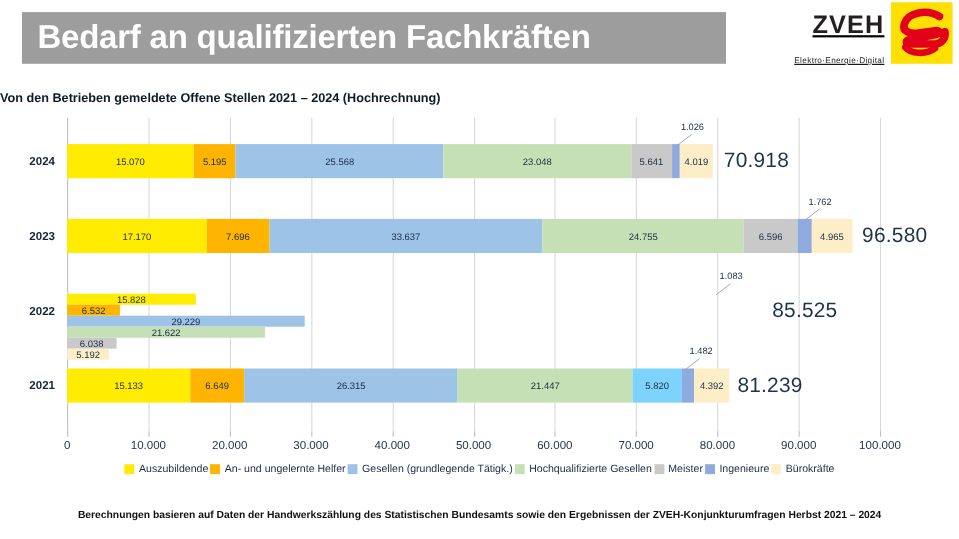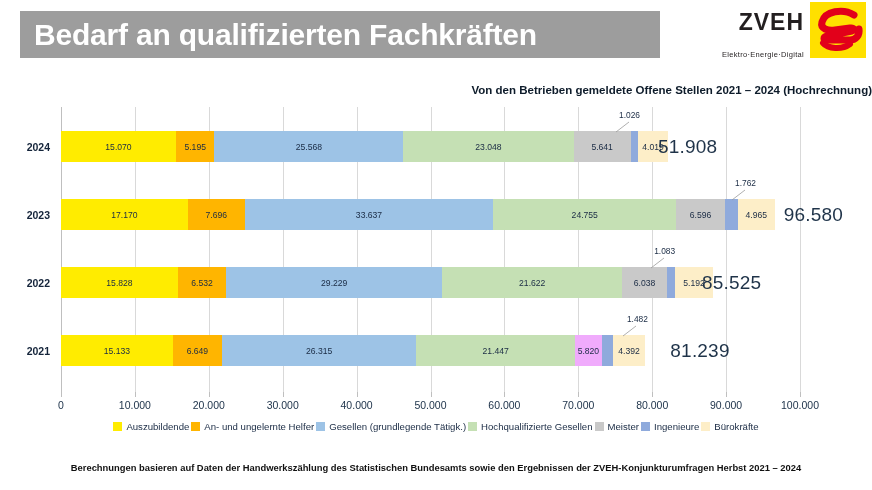--- a/index.html
+++ b/index.html
@@ -24,39 +24,39 @@
     font-size: 30px;
     font-weight: bold;
     letter-spacing: -0.2px;
     padding-left: 14px;
     white-space: nowrap;
   }
   .logo-wrap {
     position: absolute; right: 6px; top: 2px;
     display: flex; align-items: flex-start;
   }
-  .logo-text { text-align: right; padding-top: 9px; padding-right: 6px; }
+  .logo-text { text-align: right; padding-top: 9px; padding-right: 6px; text-decoration: underline; }
   .logo-zveh {
     font-size: 23px; font-weight: bold; color: #231f20;
     letter-spacing: 1px; line-height: 1;
   }
   .logo-sub {
     font-size: 7.5px; color: #231f20; letter-spacing: .3px;
     margin-top: 16px; white-space: nowrap;
   }
   .logo-mark {
     width: 56px; height: 56px; background: #ffe000;
     position: relative; overflow: hidden;
   }
   .logo-mark svg { display: block; }
 
   
   .chart-title {
     position: absolute; left: 0; top: 84px; width: 872px;
-    text-align: right;
+    text-align: left;
     font-size: 11.5px; font-weight: bold; color: #0d1b2a;
   }
 
   
   .plot {
     position: absolute;
     left: 61px; top: 107px;
     width: 739px; height: 285px;
   }
   .gridline {
@@ -159,50 +159,50 @@
       <div class="gridline" style="left: 591.2px;"></div>
       <div class="gridline" style="left: 665.1px;"></div>
       <div class="gridline" style="left: 739px;"></div>
       <div class="row" style="top: 24px;">
         <div class="ylabel">2024</div>
         <div class="bar" style="left: 0px;">
           <div class="seg" style="width: 115px; background: rgb(255, 236, 0);">15.070</div>
           <div class="seg" style="width: 38.391px; background: rgb(255, 181, 0);">5.195</div>
           <div class="seg" style="width: 188.948px; background: rgb(157, 195, 230);">25.568</div>
           <div class="seg" style="width: 170.325px; background: rgb(197, 224, 180);">23.048</div>
-          <div class="seg" style="width: 57px; background: rgb(201, 201, 201);">5.641</div>
+          <div class="seg" style="width: 37px; background: rgb(201, 201, 201);">5.641</div>
           <div class="seg" style="width: 7.58214px; background: rgb(143, 170, 220);"></div>
           <div class="seg" style="width: 29.7004px; background: rgb(253, 238, 200);">4.019</div>
         </div>
         <div class="callout" style="left: 568.509px; top: -21px;">1.026</div>
         <svg class="leader" width="40" height="20" style="left: 552.509px; top: -10px;">
           <line x1="2" y1="11" x2="15" y2="1" stroke="#9a9a9a" stroke-width="0.8"></line>
         </svg>
-        <div class="total" style="left: 597px;">51.908</div>
+        <div class="total" style="left: 597px;">70.918</div>
       </div>
       <div class="row" style="top: 92px;">
         <div class="ylabel">2023</div>
         <div class="bar" style="left: 0px;">
           <div class="seg" style="width: 126.886px; background: rgb(255, 236, 0);">17.170</div>
           <div class="seg" style="width: 56.8734px; background: rgb(255, 181, 0);">7.696</div>
           <div class="seg" style="width: 248.577px; background: rgb(157, 195, 230);">33.637</div>
           <div class="seg" style="width: 182.939px; background: rgb(197, 224, 180);">24.755</div>
           <div class="seg" style="width: 48.7444px; background: rgb(201, 201, 201);">6.596</div>
           <div class="seg" style="width: 13.0212px; background: rgb(143, 170, 220);"></div>
           <div class="seg" style="width: 36.6913px; background: rgb(253, 238, 200);">4.965</div>
         </div>
         <div class="callout" style="left: 684.532px; top: -21px;">1.762</div>
         <svg class="leader" width="40" height="20" style="left: 668.532px; top: -10px;">
           <line x1="2" y1="11" x2="15" y2="1" stroke="#9a9a9a" stroke-width="0.8"></line>
         </svg>
         <div class="total" style="left: 722.734px;">96.580</div>
       </div>
       <div class="row" style="top: 160px;">
         <div class="ylabel">2022</div>
-        <div class="bar" style="left: 0px;">
+        <div class="bar" style="left: 0px; flex-direction: column;">
           <div class="seg" style="width: 116.969px; background: rgb(255, 236, 0);">15.828</div>
           <div class="seg" style="width: 48.2715px; background: rgb(255, 181, 0);">6.532</div>
           <div class="seg" style="width: 216.002px; background: rgb(157, 195, 230);">29.229</div>
           <div class="seg" style="width: 180px; background: rgb(197, 224, 180);">21.622</div>
           <div class="seg" style="width: 44.6208px; background: rgb(201, 201, 201);">6.038</div>
           <div class="seg" style="width: 8.00337px; background: rgb(143, 170, 220);"></div>
           <div class="seg" style="width: 38.3689px; background: rgb(253, 238, 200);">5.192</div>
         </div>
         <div class="callout" style="left: 603.652px; top: -21px;">1.083</div>
         <svg class="leader" width="40" height="20" style="left: 587.652px; top: -10px;">
@@ -210,21 +210,21 @@
         </svg>
         <div class="total" style="left: 641.022px;">85.525</div>
       </div>
       <div class="row" style="top: 228px;">
         <div class="ylabel">2021</div>
         <div class="bar" style="left: 0px;">
           <div class="seg" style="width: 111.833px; background: rgb(255, 236, 0);">15.133</div>
           <div class="seg" style="width: 49.1361px; background: rgb(255, 181, 0);">6.649</div>
           <div class="seg" style="width: 194.468px; background: rgb(157, 195, 230);">26.315</div>
           <div class="seg" style="width: 158.493px; background: rgb(197, 224, 180);">21.447</div>
-          <div class="seg" style="width: 27px; background: #f0abfc;">5.820</div>
+          <div class="seg" style="width: 45px; background: #7dd3fc;">5.820</div>
           <div class="seg" style="width: 10.952px; background: rgb(143, 170, 220);"></div>
           <div class="seg" style="width: 32.4569px; background: rgb(253, 238, 200);">4.392</div>
         </div>
         <div class="callout" style="left: 576.416px; top: -21px;">1.482</div>
         <svg class="leader" width="40" height="20" style="left: 560.416px; top: -10px;">
           <line x1="2" y1="11" x2="15" y2="1" stroke="#9a9a9a" stroke-width="0.8"></line>
         </svg>
         <div class="total" style="left: 609.349px;">81.239</div>
       </div>
     </div>

